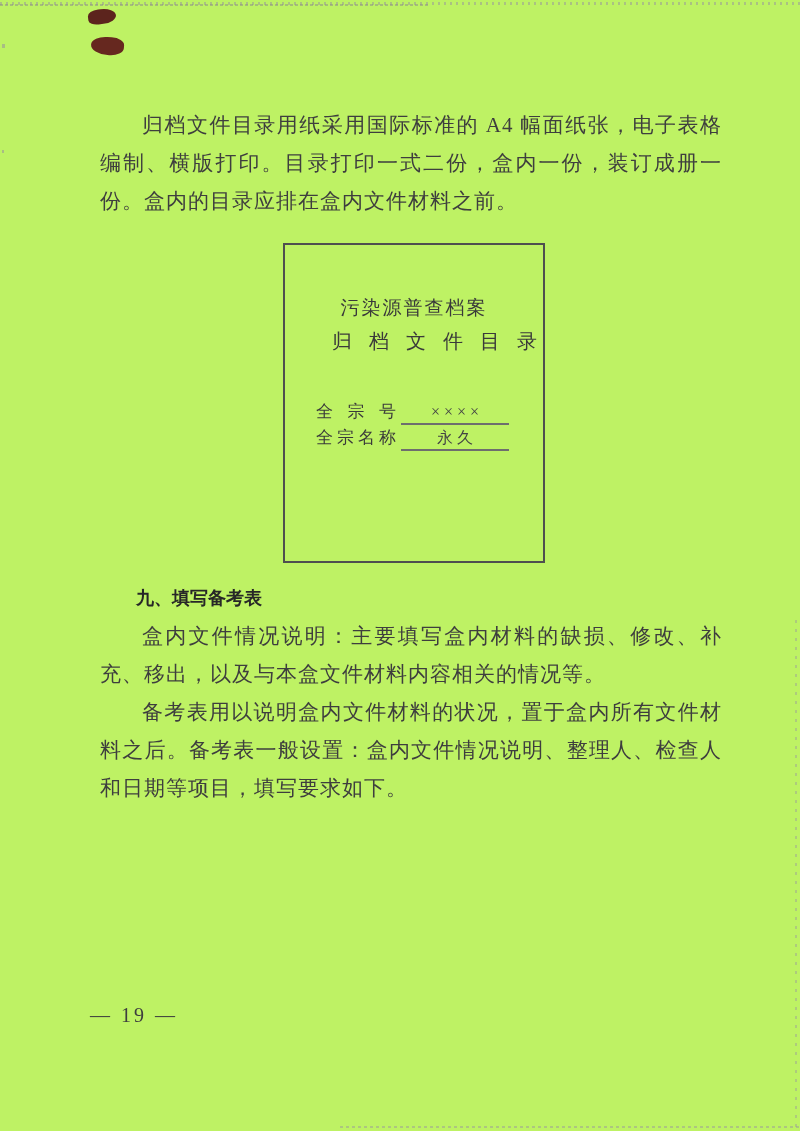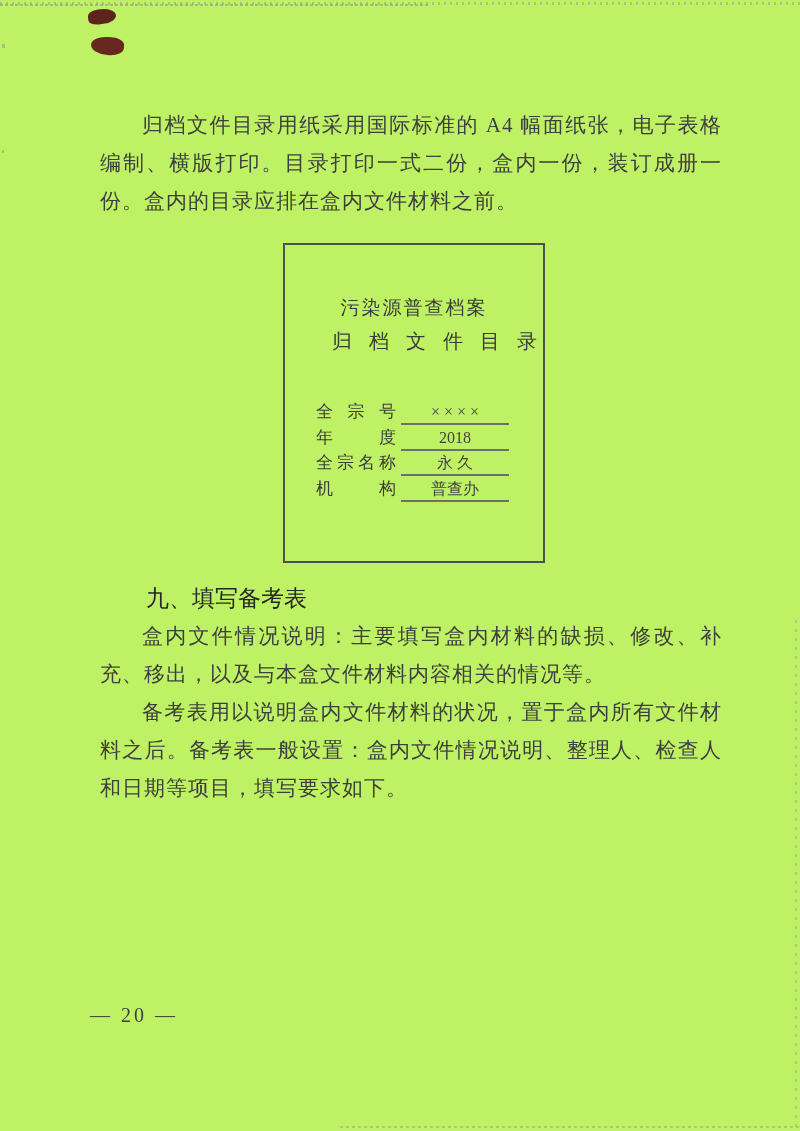--- a/index.html
+++ b/index.html
@@ -62,23 +62,23 @@
     margin: 0;
     font-size: 21px;
     line-height: 38px;
     letter-spacing: 1px;
     text-indent: 2em;
     text-align: justify;
   }
   .heading {
     margin: 16px 0 0 0;
     font-family: "Liberation Sans", sans-serif;
-    font-size: 23px;
+    font-size: 18px;
     line-height: 38px;
-    font-weight: normal;
+    font-weight: bold;
     color: #272727;
     text-indent: 2em;
   }
   
   .cover-box {
     box-sizing: border-box;
     width: 262px;
     height: 320px;
     margin: 23px 0 0 183px;
     border: 2px solid #4f4f4f;
@@ -153,36 +153,28 @@
 
     <div class="cover-box">
       <div class="cover-title1">污染源普查档案</div>
       <div class="cover-title2">归 档 文 件 目 录</div>
       <div class="cover-fields">
         <div class="field-row">
           <span class="f-label">全宗号</span>
           <span class="f-value">× × × ×</span>
         </div>
         <div class="field-row">
-          <span class="f-label">年度</span>
-          <span class="f-value">2018</span>
-        </div>
-        <div class="field-row">
           <span class="f-label">全宗名称</span>
           <span class="f-value">永 久</span>
-        </div>
-        <div class="field-row">
-          <span class="f-label">机构</span>
-          <span class="f-value">普查办</span>
         </div>
       </div>
     </div>
 
     <h3 class="heading">九、填写备考表</h3>
     <p>盒内文件情况说明：主要填写盒内材料的缺损、修改、补充、移出，以及与本盒文件材料内容相关的情况等。</p>
     <p>备考表用以说明盒内文件材料的状况，置于盒内所有文件材料之后。备考表一般设置：盒内文件情况说明、整理人、检查人和日期等项目，填写要求如下。</p>
   </div>
 
-  <div class="footer">— 20 —</div>
+  <div class="footer">— 19 —</div>
 
   <div class="noise noise-bottom"></div>
   <div class="noise noise-right"></div>
 </div>
 
 </body></html>

